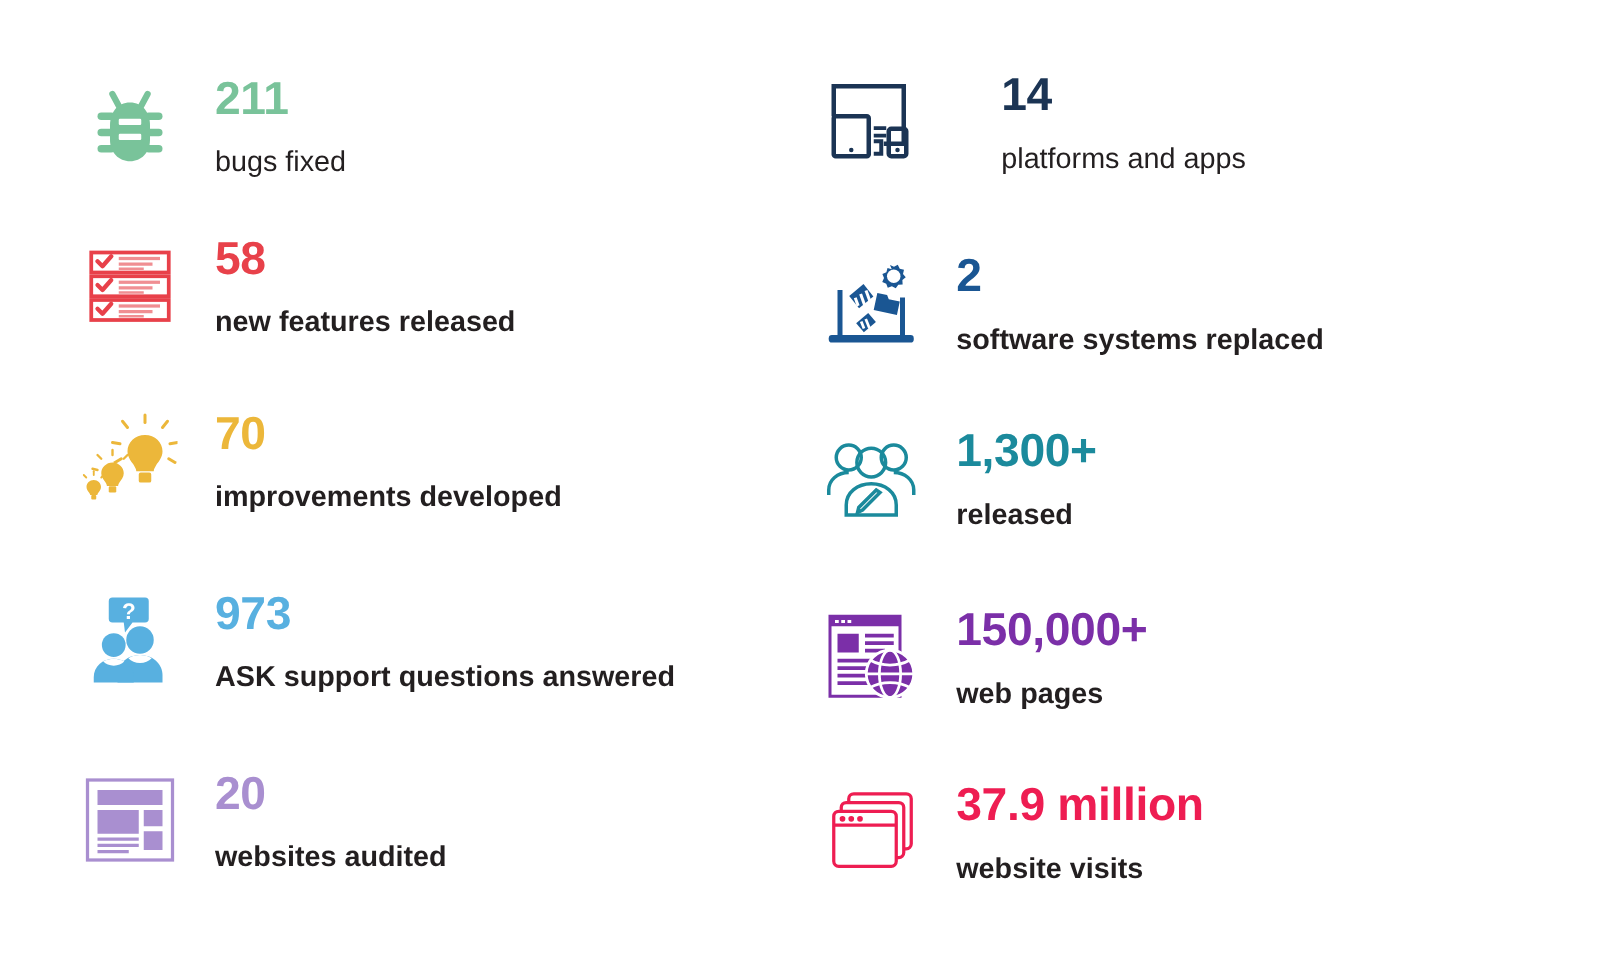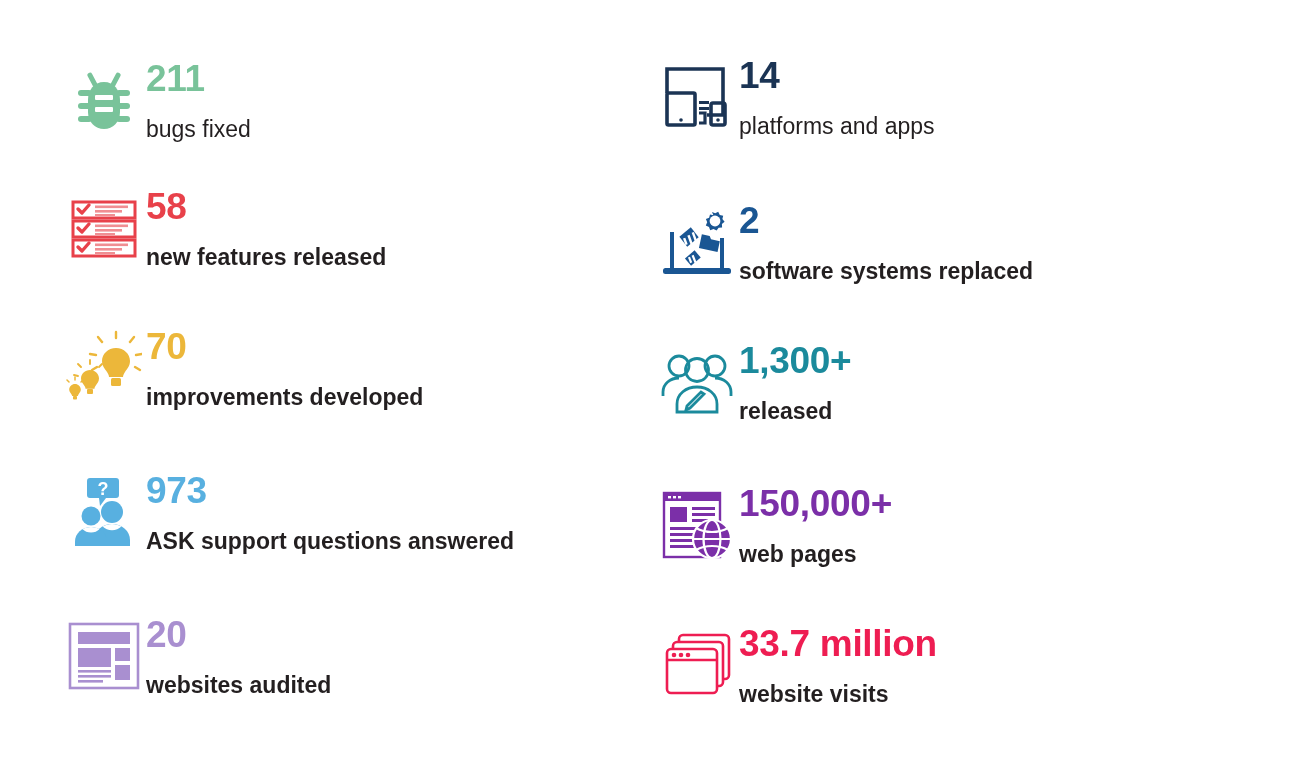--- a/index.html
+++ b/index.html
@@ -37,20 +37,21 @@
     width: 84px;
     height: 84px;
     flex: 0 0 84px;
     display: flex;
     align-items: center;
     justify-content: center;
   }
   .stat-icon svg { display: block; }
 
   .stat-text {
+    margin-left: 26px;
     padding-top: 2px;
   }
   .stat-value {
     font-size: 37px;
     line-height: 1.05;
     font-weight: 700;
     letter-spacing: -0.3px;
     white-space: nowrap;
   }
   .stat-label {
@@ -67,21 +68,21 @@
   .w-light .stat-label { font-weight: 400; }
 
   
   #stat-bugs            { left: 62px;  top: 58px;  }
   #stat-features        { left: 62px;  top: 186px; }
   #stat-improvements    { left: 62px;  top: 326px; }
   #stat-ask             { left: 62px;  top: 470px; }
   #stat-websites        { left: 62px;  top: 614px; }
 
   
-  #stat-platforms       { left: 8px;   top: 55px;  }
+  #stat-platforms       { left: 8px;   top: 55px; gap: 36px;  }
   #stat-software        { left: 8px;   top: 200px; }
   #stat-editors         { left: 8px;   top: 340px; }
   #stat-webpages        { left: 8px;   top: 483px; }
   #stat-visits          { left: 8px;   top: 623px; }
 </style>
 </head>
 <body>
 
 <div class="infographic">
 
@@ -348,19 +349,19 @@
           </g>
           <path d="M8 33h50" stroke="#ee1d52" stroke-width="2.6" fill="none"></path>
           <g fill="#ee1d52">
             <circle cx="15" cy="28" r="2.3"></circle>
             <circle cx="22" cy="28" r="2.3"></circle>
             <circle cx="29" cy="28" r="2.3"></circle>
           </g>
         </svg>
       </div>
       <div class="stat-text">
-        <div class="stat-value" style="color:#ee1d52">33.7 million</div>
+        <div class="stat-value" style="color:#ee1d52">37.9 million</div>
         <div class="stat-label">website visits</div>
       </div>
     </div>
 
   </div>
 </div>
 
 </body></html>

